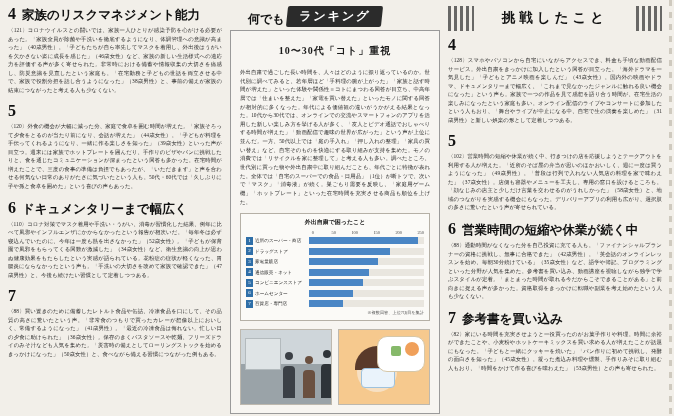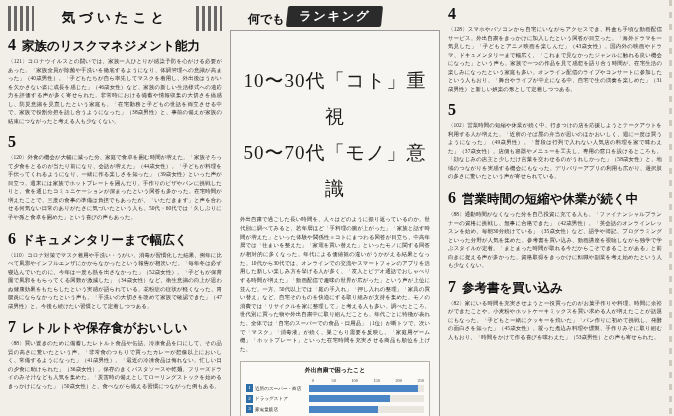--- a/index.html
+++ b/index.html
@@ -50,22 +50,22 @@
   }
   .logo-main{
     display:inline-block;background:#2b2b2b;color:#fff;font-weight:bold;
     font-size:12px;letter-spacing:2px;padding:2px 12px;border-radius:2px;
     transform:skewX(-6deg);
   }
   .mid-box{
     border:1px solid #9a9a9a;background:#f7f5f1;padding:10px 9px 8px 9px;
   }
   .mid-head{
-    text-align:center;font-weight:normal;font-size:19px;line-height:1.9;
-    letter-spacing:1px;margin-bottom:8px;margin-top:22px;
+    text-align:center;font-weight:bold;font-size:10px;line-height:1.9;
+    letter-spacing:1px;margin-bottom:8px;
   }
   .mid-body{font-size:5.4px;line-height:1.6;text-align:justify;color:#2a2a2a;}
 
   
   .chart{border:1px solid #b5b0a6;background:#fbfaf7;margin-top:7px;padding:4px 5px 5px 5px;}
   .chart-title{font-size:6px;font-weight:bold;text-align:center;margin-bottom:3px;}
   .chart-axis{display:flex;justify-content:flex-end;font-size:4.4px;color:#444;margin-bottom:1px;}
   .chart-axis span{width:22px;text-align:right;}
   .crow{display:flex;align-items:center;height:9px;margin-bottom:1.5px;}
   .cnum{width:7px;font-size:5px;text-align:center;color:#fff;background:#2f6fa8;margin-right:2px;line-height:8px;}
@@ -96,21 +96,20 @@
   .edge-tick{position:absolute;right:2px;top:0;bottom:0;width:3px;
              background:repeating-linear-gradient(180deg,#cfcabf 0 6px,transparent 6px 12px);}
 </style>
 </head>
 <body>
 
 <div class="page">
   <div class="cols">
 
     <div class="col">
-      <div class="hdr">気づいたこと</div>
 
       <div class="item">
         <div class="item-title">
           <span class="rank">4</span>
           <span>家族のリスクマネジメント能力</span>
         </div>
         <div class="body">〈121〉コロナウイルスとの闘いでは、家族一人ひとりが感染予防を心がける必要があった。「家族全員が除菌や手洗いを徹底するようになり、体調管理への意識が高まった」（40歳男性）。「子どもたちが自ら率先してマスクを着用し、外出後はうがいを欠かさない姿に成長を感じた」（46歳女性）など、家族の新しい生活様式への適応力を評価する声が多く寄せられた。非常時における備蓄や情報収集の大切さを痛感し、防災意識を見直したという家庭も。「在宅勤務と子どもの世話を両立させる中で、家族で役割分担を話し合うようになった」（38歳男性）と、事前の備えが家族の結束につながったと考える人も少なくない。</div>
       </div>
 
       <div class="item">
@@ -124,36 +123,34 @@
         <div class="item-title">
           <span class="rank">6</span>
           <span>ドキュメンタリーまで幅広く</span>
         </div>
         <div class="body">〈110〉コロナ対策でマスク着用や手洗い・うがい、消毒が習慣化した結果、例年に比べて風邪やインフルエンザにかからなかったという報告が相次いだ。「毎年冬は必ず寝込んでいたのに、今年は一度も熱を出さなかった」（52歳女性）。「子どもが保育園で風邪をもらってくる回数が激減した」（34歳女性）など、衛生意識の向上が思わぬ健康効果をもたらしたという実感が語られている。花粉症の症状が軽くなった、胃腸炎にならなかったという声も。「手洗いの大切さを改めて家族で確認できた」（47歳男性）と、今後も続けたい習慣として定着しつつある。</div>
       </div>
 
       <div class="item">
         <div class="item-title">
           <span class="rank">7</span>
-          <span>レトルトや保存食がおいしい</span>
         </div>
         <div class="body">〈88〉買い置きのために備蓄したレトルト食品や缶詰、冷凍食品を口にして、その品質の高さに驚いたという声。「非常食のつもりで買ったカレーが想像以上においしく、常備するようになった」（41歳男性）。「最近の冷凍食品は侮れない。忙しい日の夕食に助けられた」（36歳女性）。保存のきくパスタソースや乾麺、フリーズドライのみそ汁なども人気を集めた。「災害時の備えとしてローリングストックを始めるきっかけになった」（50歳女性）と、食べながら備える習慣につながった例もある。</div>
       </div>
     </div>
 
     <div class="col mid">
       <div class="logo-wrap">
         <span class="logo-sub">何でも</span>
         <span class="logo-main">ランキング</span>
       </div>
 
       <div class="mid-box">
         <div class="mid-head">
           <div>10〜30代「コト」重視</div>
-          <div>50〜70代「モノ」意識</div>
         </div>
         <div class="mid-body">外出自粛で過ごした長い時間を、人々はどのように振り返っているのか。世代別に調べてみると、若年層ほど「手料理の腕が上がった」「家族と話す時間が増えた」といった体験や関係性＝コトにまつわる回答が目立ち、中高年層では「住まいを整えた」「家電を買い替えた」といったモノに関する回答が相対的に多くなった。年代による価値観の違いがうかがえる結果となった。10代から30代では、オンラインでの交流やスマートフォンのアプリを活用した新しい楽しみ方を挙げる人が多く、「友人とビデオ通話でおしゃべりする時間が増えた」「動画配信で趣味の世界が広がった」という声が上位に並んだ。一方、50代以上では「庭の手入れ」「押し入れの整理」「家具の買い替え」など、自宅そのものを快適にする取り組みが支持を集めた。モノの消費では「リサイクルを家に整理して」と考える人も多い。調べたところ、世代別に買った物や外出自粛中に取り組んだことも、年代ごとに特徴が表れた。全体では「自宅のスーパーでの食品・日用品」（1位）が断トツで、次いで「マスク」「消毒液」が続く。巣ごもり需要を反映し、「家庭用ゲーム機」「ホットプレート」といった在宅時間を充実させる商品も順位を上げた。</div>
 
         <div class="chart">
           <div class="chart-title">外出自粛で困ったこと</div>
           <div class="chart-axis">
             <span>0</span>
             <span>50</span>
             <span>100</span>
             <span>150</span>
@@ -231,20 +228,21 @@
             <div class="il-mask"></div>
             <div class="il-bubble"></div>
             <div class="il-cook"></div>
             <div class="il-cook2"></div>
           </div>
         </div>
       </div>
     </div>
 
     <div class="col">
+      <div class="hdr">挑戦したこと</div>
 
       <div class="item">
         <div class="item-title">
           <span class="rank">4</span>
         </div>
         <div class="body">〈128〉スマホやパソコンから自宅にいながらアクセスでき、料金も手頃な動画配信サービス。外出自粛をきっかけに加入したという回答が目立った。「海外ドラマを一気見した」「子どもとアニメ映画を楽しんだ」（43歳女性）。国内外の映画やドラマ、ドキュメンタリーまで幅広く、「これまで見なかったジャンルに触れる良い機会になった」という声も。家族で一つの作品を見て感想を語り合う時間が、在宅生活の楽しみになったという家庭も多い。オンライン配信のライブやコンサートに参加したという人もおり、「舞台やライブが中止になる中、自宅で生の演奏を楽しめた」（31歳男性）と新しい娯楽の形として定着しつつある。</div>
       </div>
 
       <div class="item">
         <div class="item-title">

